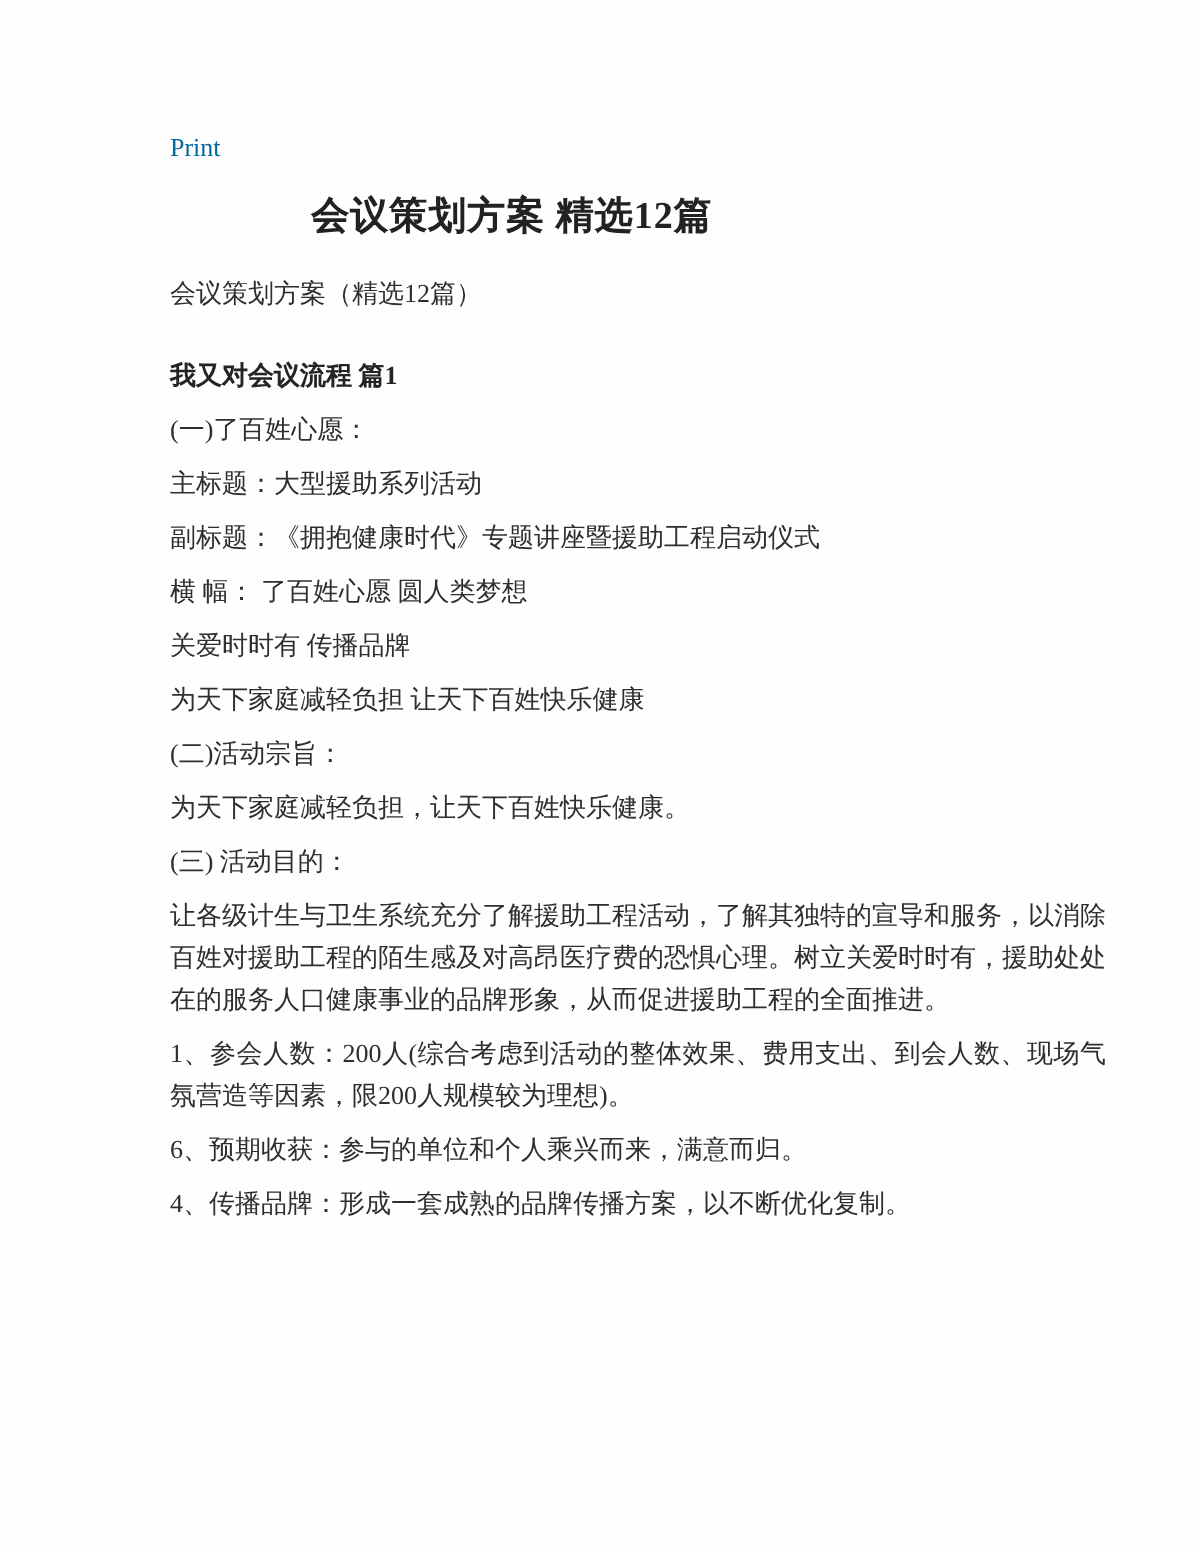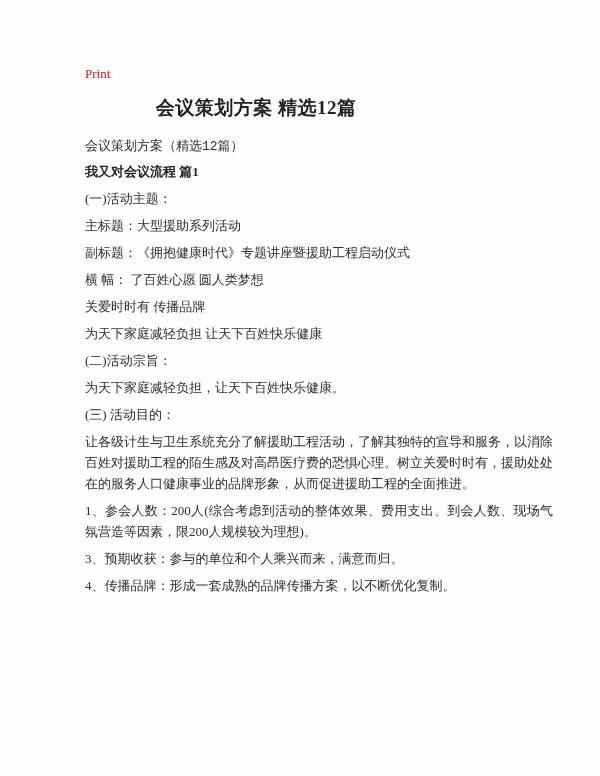--- a/index.html
+++ b/index.html
@@ -15,21 +15,21 @@
     overflow: hidden;
     box-sizing: border-box;
     font-family: "Liberation Serif", "DejaVu Serif", serif;
     color: #2e2e2e;
   }
   .print-label {
     position: absolute;
     top: 66px;
     left: 85px;
     font-size: 13px;
-    color: #b91c1c;
+    color: #0369a1;
     cursor: pointer;
   }
   .doc-title {
     position: absolute;
     top: 95px;
     left: 0;
     width: 512px;
     text-align: center;
     font-size: 19px;
     font-weight: bold;
@@ -43,49 +43,48 @@
     left: 85px;
     width: 468px;
     font-size: 13px;
     line-height: 21px;
     text-align: justify;
   }
   .content p {
     margin: 0 0 6px 0;
   }
   .content p.subtitle {
-    margin-bottom: 4px;
-    font-family: Liberation Mono, monospace;
+    margin-bottom: 20px;
   }
   .content p.bold {
     font-weight: bold;
     color: #242424;
   }
 </style>
 </head>
 <body>
 
 <div class="page">
 
   <div class="print-label">Print</div>
 
   <h1 class="doc-title">会议策划方案 精选12篇</h1>
 
   <div class="content">
     <p class="subtitle">会议策划方案（精选12篇）</p>
     <p class="bold">我又对会议流程 篇1</p>
 
-    <p>(一)活动主题：</p>
+    <p>(一)了百姓心愿：</p>
     <p>主标题：大型援助系列活动</p>
     <p>副标题：《拥抱健康时代》专题讲座暨援助工程启动仪式</p>
     <p>横 幅： 了百姓心愿 圆人类梦想</p>
     <p>关爱时时有 传播品牌</p>
     <p>为天下家庭减轻负担 让天下百姓快乐健康</p>
     <p>(二)活动宗旨：</p>
     <p>为天下家庭减轻负担，让天下百姓快乐健康。</p>
     <p>(三) 活动目的：</p>
     <p>让各级计生与卫生系统充分了解援助工程活动，了解其独特的宣导和服务，以消除百姓对援助工程的陌生感及对高昂医疗费的恐惧心理。树立关爱时时有，援助处处在的服务人口健康事业的品牌形象，从而促进援助工程的全面推进。</p>
     <p>1、参会人数：200人(综合考虑到活动的整体效果、费用支出、到会人数、现场气氛营造等因素，限200人规模较为理想)。</p>
-    <p>3、预期收获：参与的单位和个人乘兴而来，满意而归。</p>
+    <p>6、预期收获：参与的单位和个人乘兴而来，满意而归。</p>
     <p>4、传播品牌：形成一套成熟的品牌传播方案，以不断优化复制。</p>
   </div>
 
 </div>
 
 </body></html>

